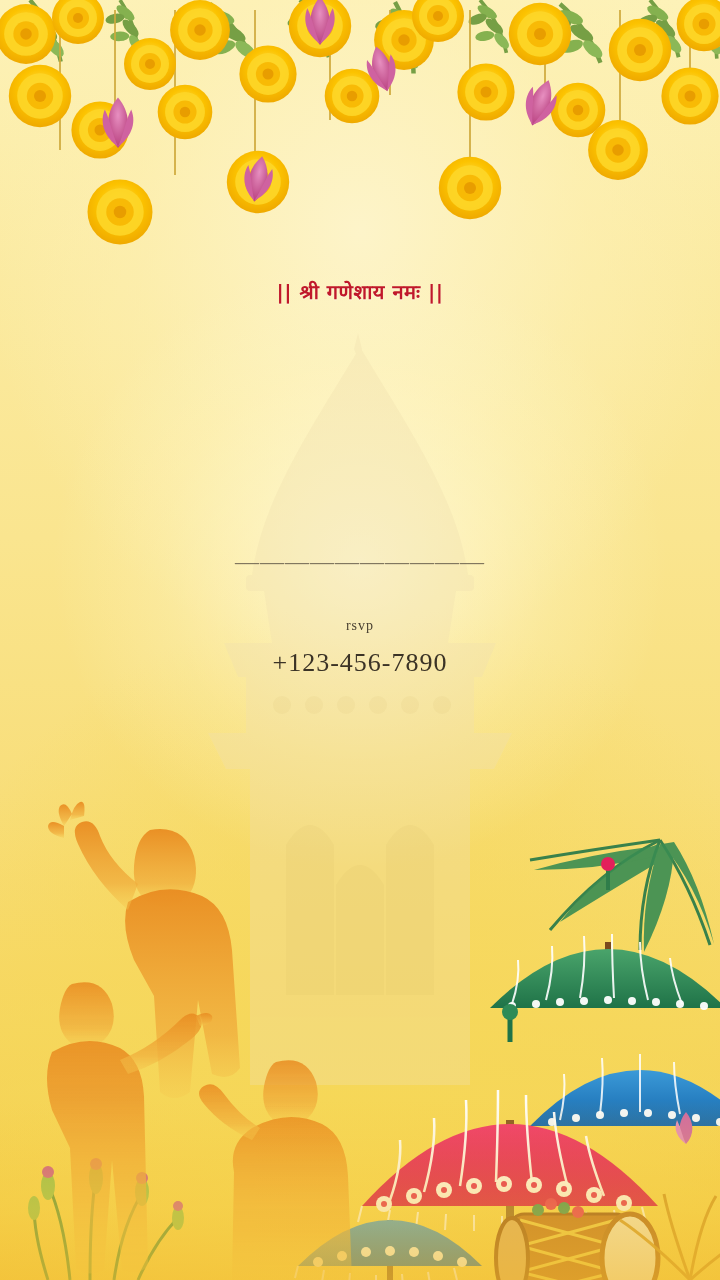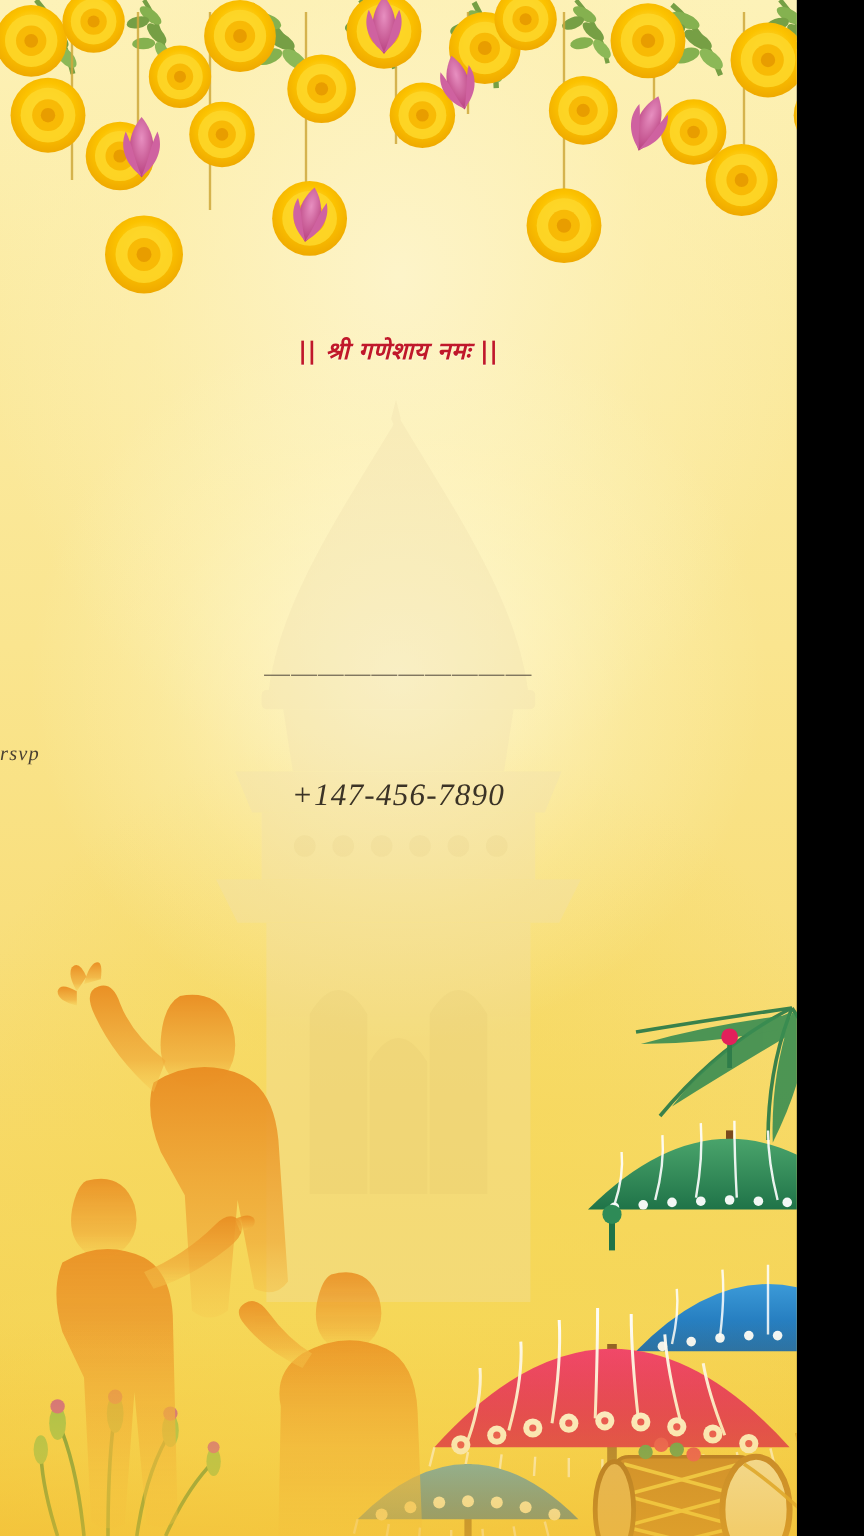--- a/index.html
+++ b/index.html
@@ -2,29 +2,28 @@
 <html><head>
 <meta charset="utf-8">
 <style>
   html, body {
     margin: 0;
     padding: 0;
     background: #000;
   }
   #card {
     position: relative;
-    width: 664px;
+    width: 720px;
     height: 1280px;
     overflow: hidden;
     font-family: "Liberation Serif", serif;
     background:
       radial-gradient(ellipse 70% 45% at 50% 18%, #fdf4c9 0%, rgba(253,240,180,0.55) 45%, rgba(250,228,140,0) 75%),
       radial-gradient(ellipse 90% 60% at 50% 95%, #f6d858 0%, rgba(246,216,88,0.45) 50%, rgba(246,216,88,0) 80%),
       linear-gradient(180deg, #fdf2b8 0%, #fbeaa0 22%, #fae58f 42%, #f8de7a 62%, #f6d65f 80%, #f3cc46 100%);
-    font-style: italic;
   }
 
   
   .glow-center {
     position: absolute;
     left: 50%; top: 44%;
     width: 620px; height: 620px;
     transform: translate(-50%,-50%);
     background: radial-gradient(circle, rgba(255,252,225,0.75) 0%, rgba(255,250,210,0.25) 45%, rgba(255,250,210,0) 70%);
     pointer-events: none;
@@ -81,22 +80,22 @@
     text-align: center;
     font-size: 24px;
     letter-spacing: 1px;
     color: #6d6350;
     opacity: 0.85;
   }
   .rsvp-label {
     position: absolute;
     top: 618px;
     left: 0; right: 0;
-    text-align: left;
-    font-size: 17px;
+    text-align: center;
+    font-size: 14px;
     color: #4a4132;
     letter-spacing: 1px;
   }
   .rsvp-phone {
     position: absolute;
     top: 648px;
     left: 0; right: 0;
     text-align: center;
     font-size: 26px;
     color: #3b3326;
@@ -259,21 +258,21 @@
         <use href="#lotus" transform="translate(540,104) scale(1.15) rotate(20)"></use>
       </g>
     </svg>
   </div>
 
   <div class="ganesh">|| श्री गणेशाय नमः ||</div>
 
 
   <div class="divider">——————————</div>
   <div class="rsvp-label">rsvp</div>
-  <div class="rsvp-phone">+147-456-7890</div>
+  <div class="rsvp-phone">+123-456-7890</div>
 
   <div class="bottom-art">
     <svg viewBox="0 0 720 560" preserveAspectRatio="none">
       <defs>
 
         <linearGradient id="pinkU" x1="0" y1="0" x2="0" y2="1">
           <stop offset="0%" stop-color="#f03a6e"></stop>
           <stop offset="100%" stop-color="#d3004b"></stop>
         </linearGradient>
         <linearGradient id="blueU" x1="0" y1="0" x2="0" y2="1">

